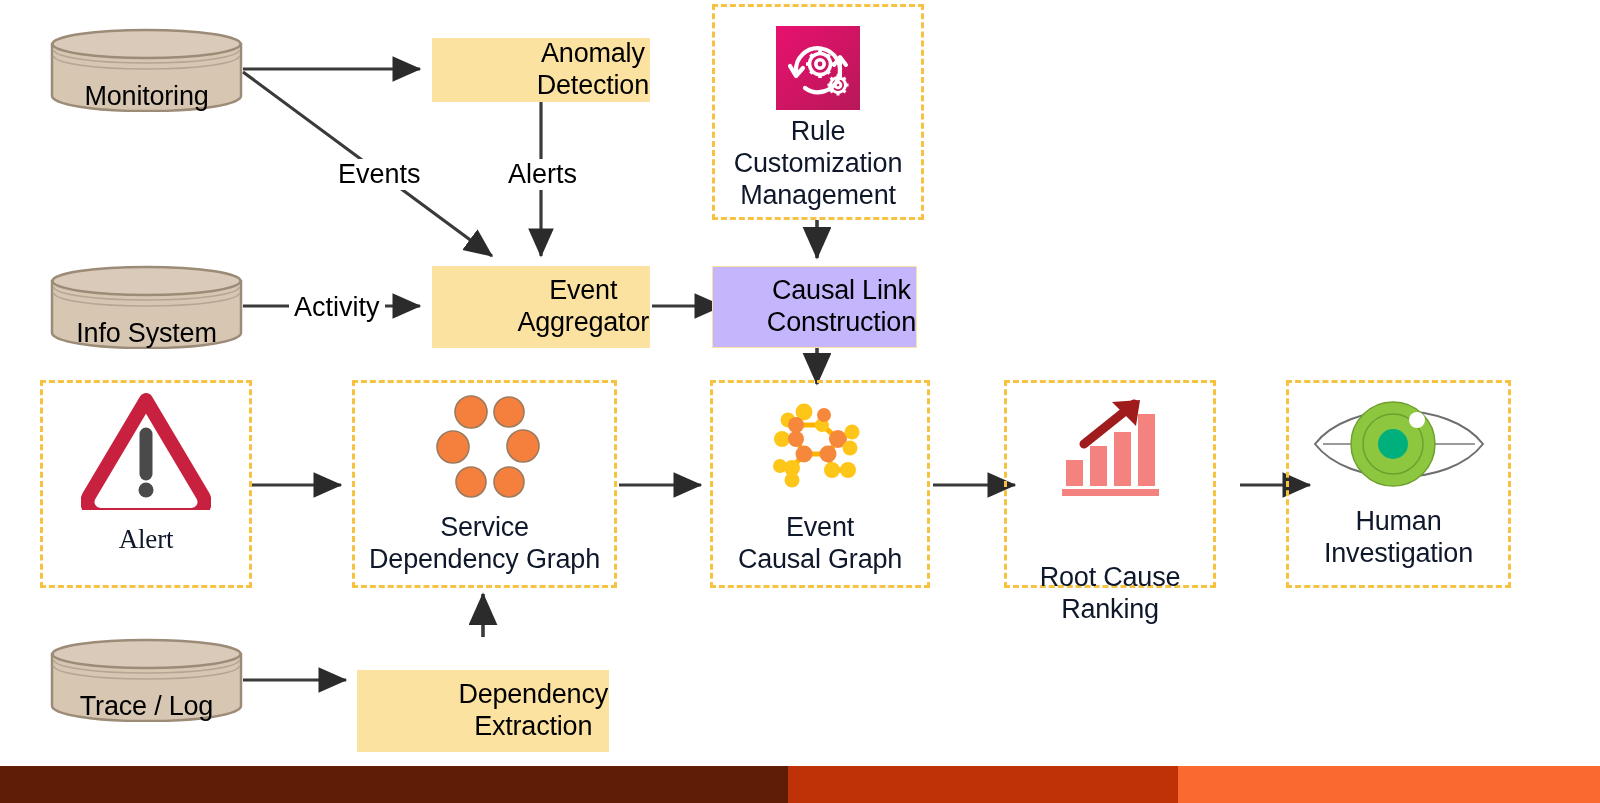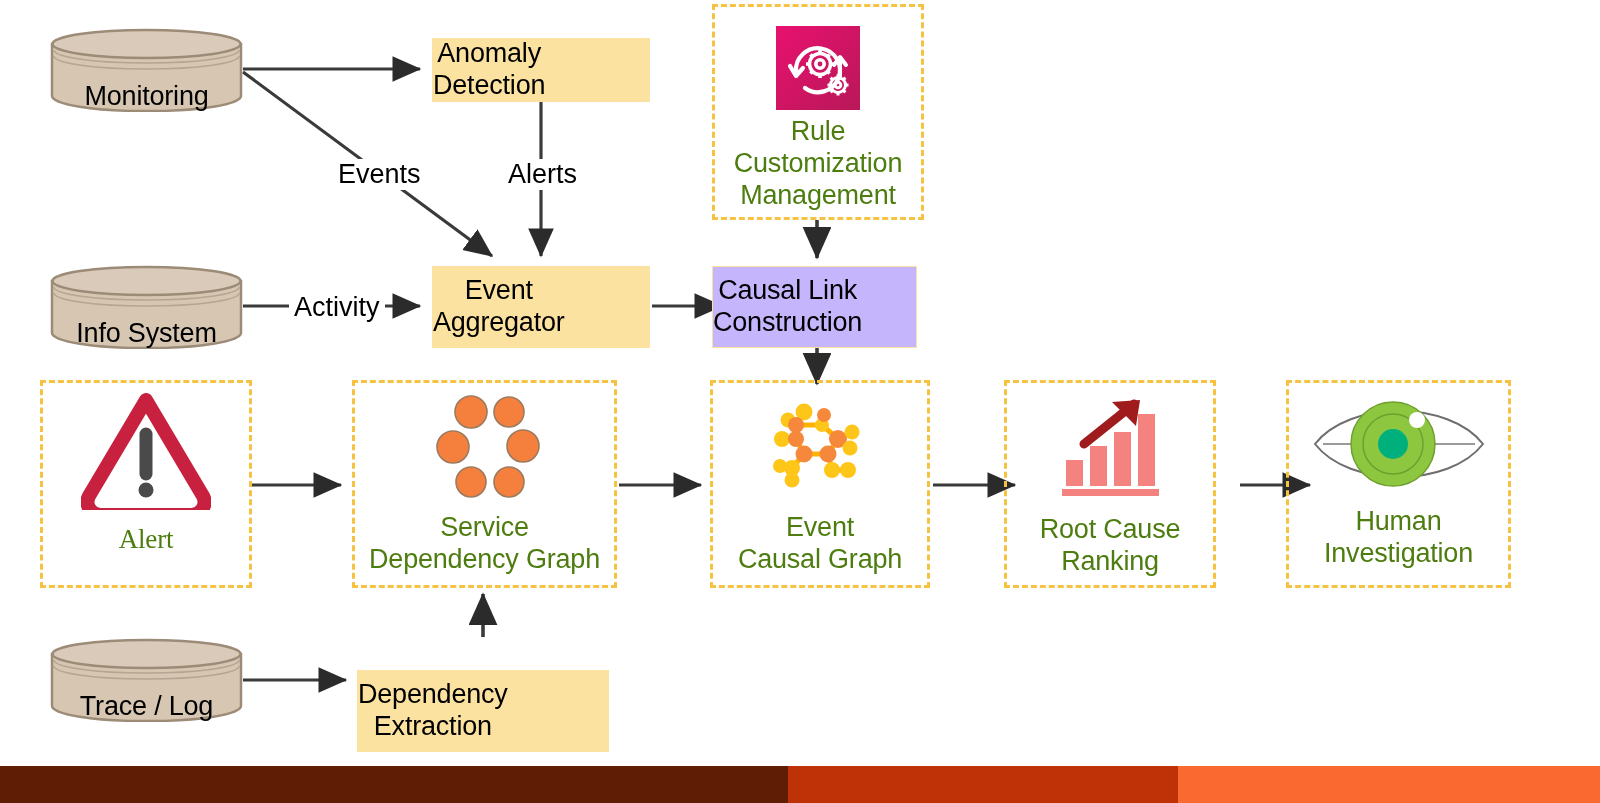--- a/index.html
+++ b/index.html
@@ -33,21 +33,21 @@
     position: absolute;
     box-sizing: border-box;
   }
 
   
   .proc-box {
     background: #FCE2A0;
     border: 1px solid #FCE2A0;
     display: flex;
     align-items: center;
-    justify-content: flex-start;
+    justify-content: flex-end;
     text-align: center;
     color: #000000;
     font-size: 27px;
     line-height: 1.18;
     letter-spacing: -0.2px;
   }
   .proc-box span { display: block; width: 100%; }
 
   
   .cylinder {
@@ -83,21 +83,21 @@
   .artifact-icon {
     display: flex;
     align-items: center;
     justify-content: center;
   }
   .artifact-label {
     margin-top: 6px;
     text-align: center;
     font-size: 27px;
     line-height: 1.18;
-    color: #4d7c0f;
+    color: #0f172a;
     letter-spacing: -0.2px;
     white-space: nowrap;
   }
 
   
   .edge-label {
     position: absolute;
     background: #ffffff;
     color: #000000;
     font-size: 27px;
@@ -333,21 +333,21 @@
           <circle cx="32" cy="88" r="7.5" fill="#FFC61A"></circle>
         </g>
       </svg>
     </div>
     <div class="artifact-label" style="margin-top:10px;">
       <span>Event</span><br>
       <span>Causal Graph</span>
     </div>
   </div>
 
-  <div class="artifact" style="left:1004px; top:392px; width:212px;">
+  <div class="artifact" style="left:1004px; top:392px; width:212px;gap:48px;">
     <div class="artifact-icon">
       <svg width="120" height="108" viewBox="0 0 120 108">
         <g fill="#F4827F">
           <rect x="16" y="68" width="17" height="26"></rect>
           <rect x="40" y="54" width="17" height="40"></rect>
           <rect x="64" y="40" width="17" height="54"></rect>
           <rect x="88" y="22" width="17" height="72"></rect>
           <rect x="12" y="97" width="97" height="7"></rect>
         </g>
         <g stroke="#A01B1B" stroke-width="9" fill="none" stroke-linecap="round" stroke-linejoin="round">

